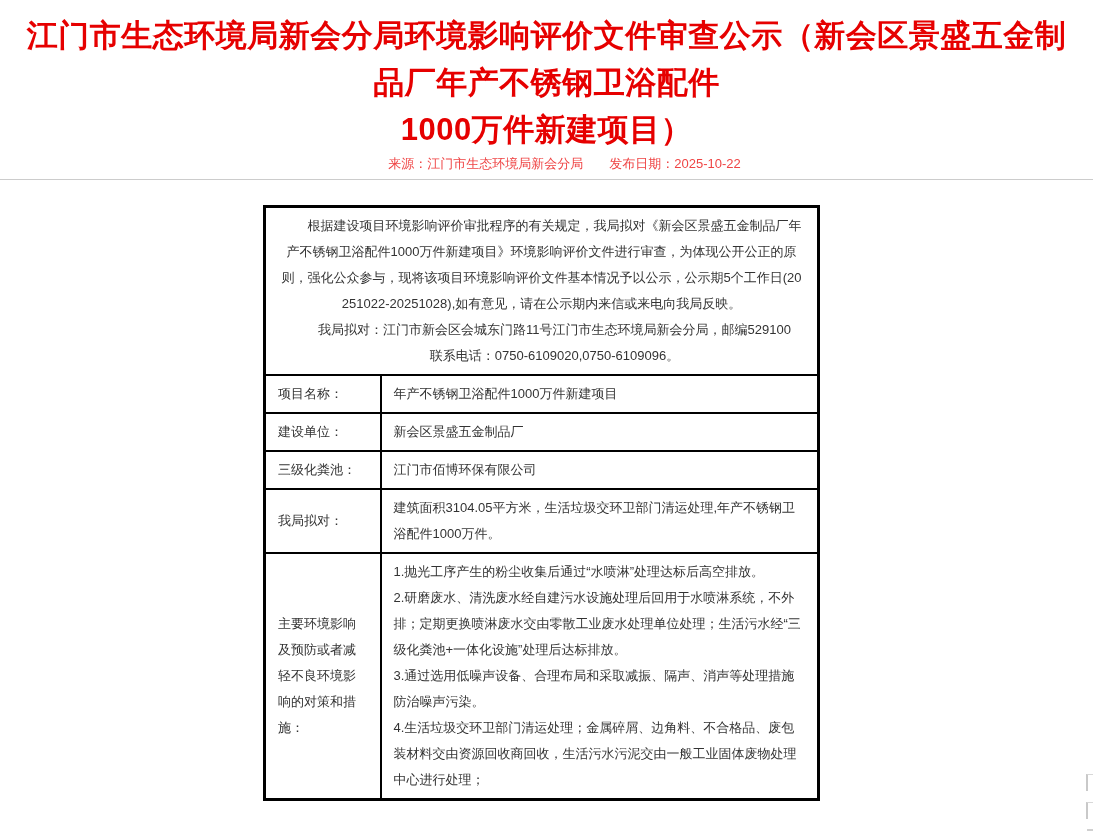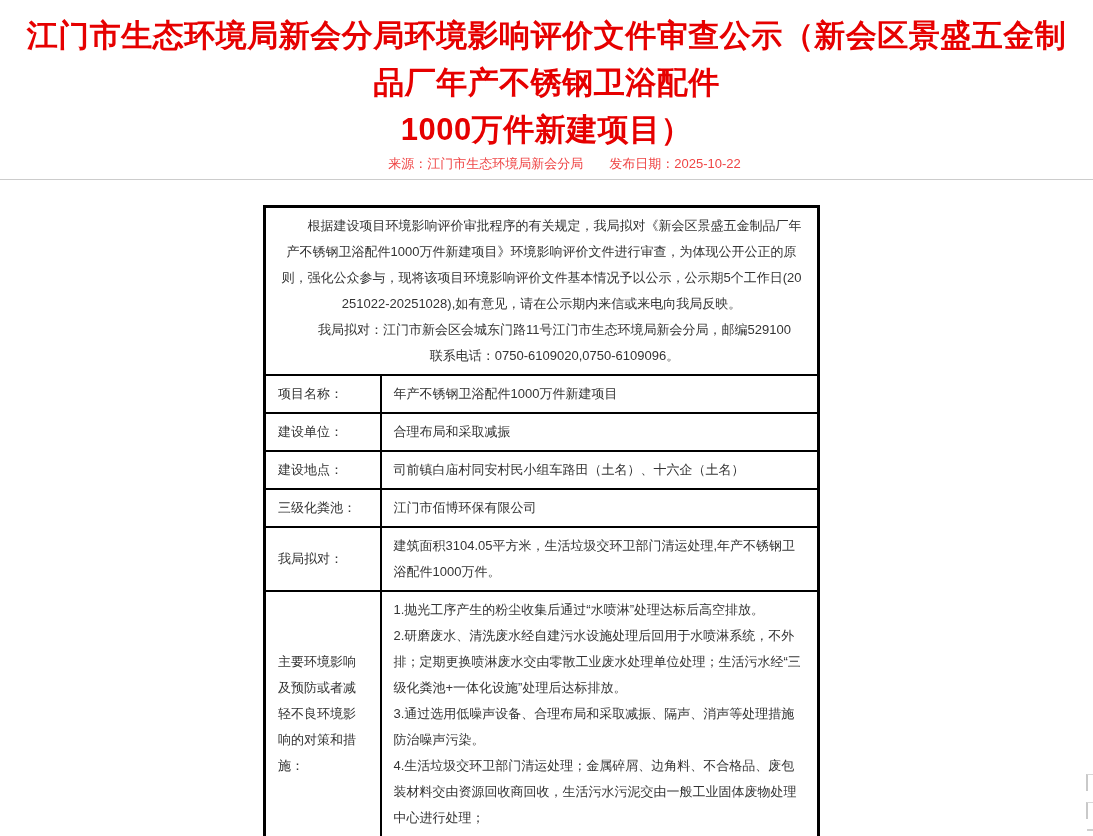--- a/index.html
+++ b/index.html
@@ -116,27 +116,23 @@
     </tr>
 
 
     <tr>
       <td class="cell-label">项目名称：</td>
       <td class="cell-value">年产不锈钢卫浴配件1000万件新建项目</td>
     </tr>
 
     <tr>
       <td class="cell-label">建设单位：</td>
-      <td class="cell-value">合理布局和采取减振</td>
+      <td class="cell-value">新会区景盛五金制品厂</td>
     </tr>
 
-    <tr>
-      <td class="cell-label">建设地点：</td>
-      <td class="cell-value">司前镇白庙村同安村民小组车路田（土名）、十六企（土名）</td>
-    </tr>
 
     <tr>
       <td class="cell-label">三级化粪池：</td>
       <td class="cell-value">江门市佰博环保有限公司</td>
     </tr>
 
     <tr>
       <td class="cell-label">我局拟对：</td>
       <td class="cell-value">建筑面积3104.05平方米，生活垃圾交环卫部门清运处理,年产不锈钢卫浴配件1000万件。</td>
     </tr>

